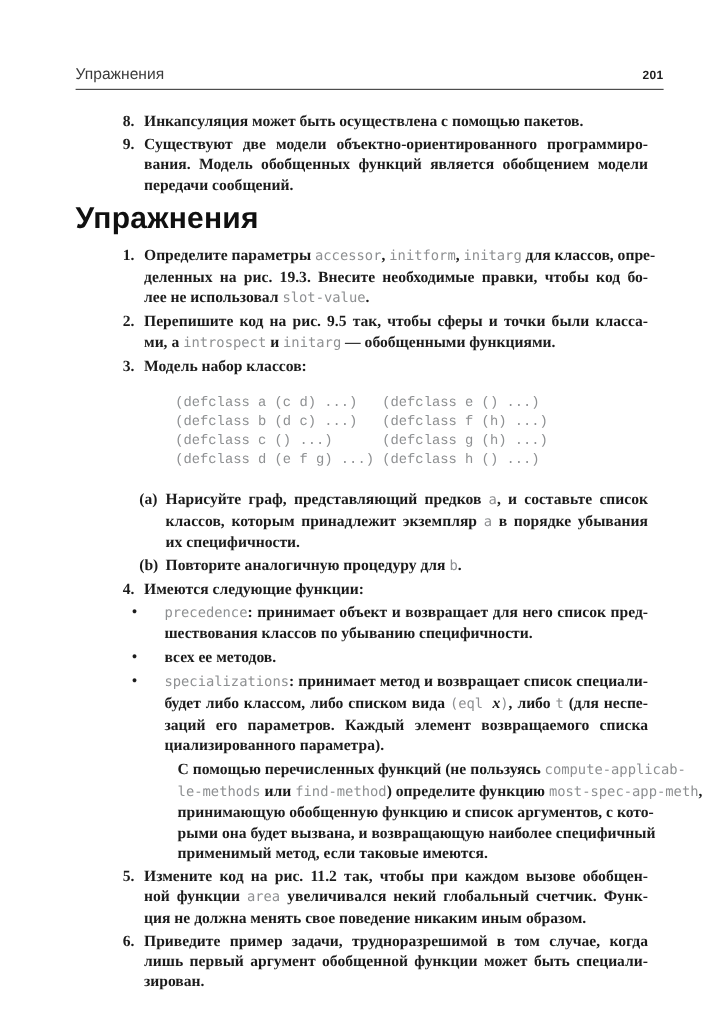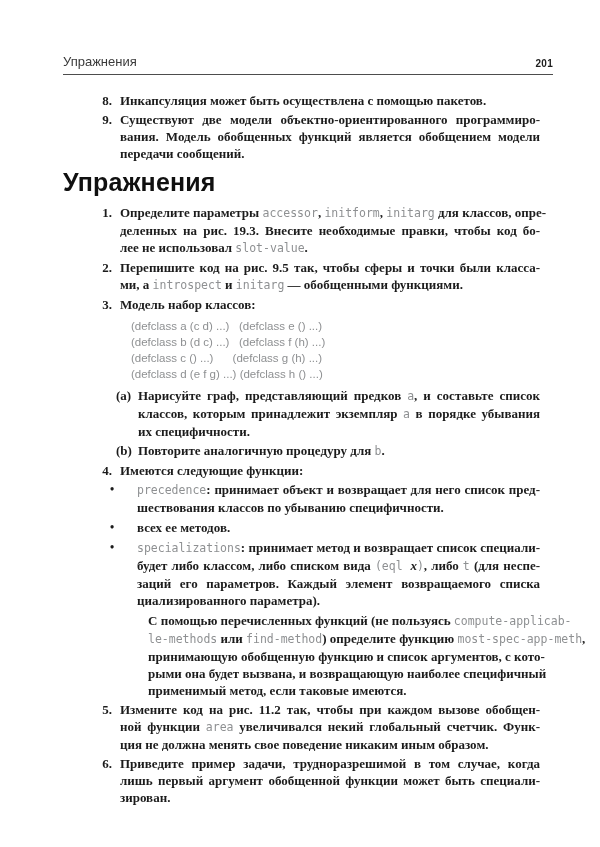--- a/index.html
+++ b/index.html
@@ -55,22 +55,22 @@
   }
   .ln.end{text-align-last:left;}
   .c{
     font-family:"DejaVu Sans Mono","Liberation Mono",monospace;
     font-weight:normal;
     color:var(--code);
     font-size:11.5px;
   }
   .it{font-style:italic;}
   pre{
-    margin:0;
-    font-family:Liberation Sans, sans-serif;
+    margin:15px;
+    font-family:Liberation Mono, monospace;
     font-weight:normal;
     font-size:11.5px;line-height:16px;
     color:var(--code);
   }
 </style>
 </head>
 <body>
 
 <header class="runhead">
   <span>Упражнения</span>

